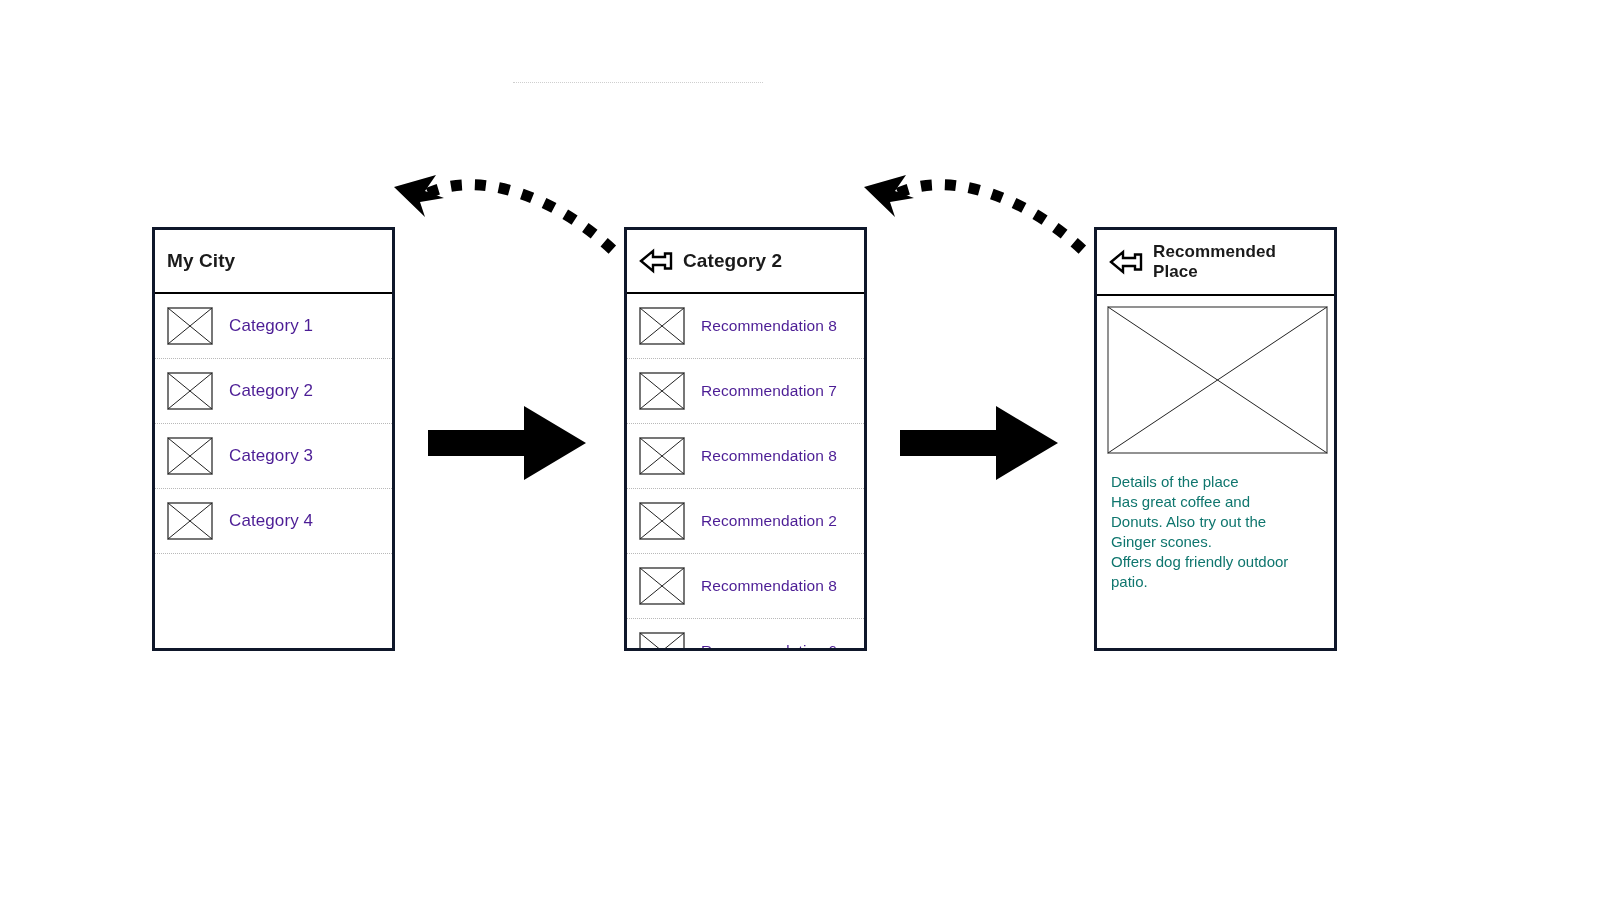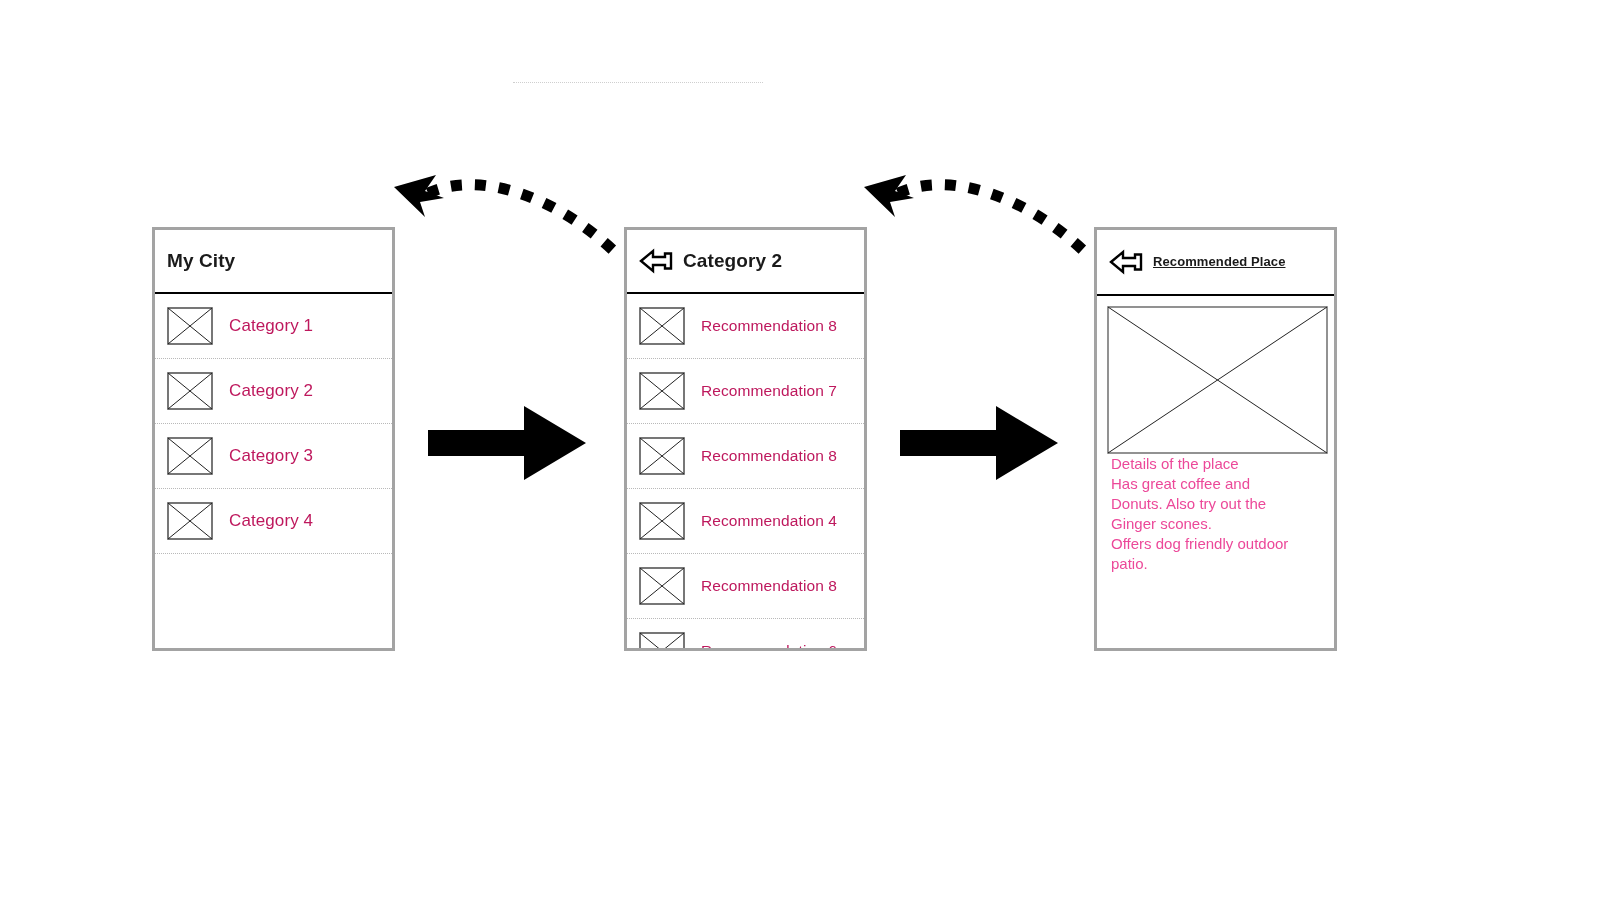--- a/index.html
+++ b/index.html
@@ -23,21 +23,21 @@
     top: 82px;
     width: 250px;
     height: 0;
     border-top: 1.5px dotted #cfcfcf;
   }
 
   
   .screen {
     position: absolute;
     background: #ffffff;
-    border: 3px solid #a3a3a3;
+    border: 3px solid #0f172a;
     box-sizing: border-box;
     overflow: hidden;
   }
   #screen-1 { left: 152px;  top: 227px; width: 243px; height: 424px; }
   #screen-2 { left: 624px;  top: 227px; width: 243px; height: 424px; }
   #screen-3 { left: 1094px; top: 227px; width: 243px; height: 424px; }
 
   .screen-header {
     box-sizing: border-box;
     height: 64px;
@@ -51,23 +51,22 @@
     height: 66px;
     align-items: center;
   }
   .header-title {
     font-size: 19px;
     font-weight: 600;
     letter-spacing: 0.1px;
     line-height: 1.15;
   }
   .header-title.small {
-    font-size: 13px;
+    font-size: 17px;
     font-weight: 600;
-    text-decoration: underline;
   }
 
   
   .back-arrow {
     flex: 0 0 auto;
     width: 34px;
     height: 26px;
     display: block;
   }
 
@@ -85,41 +84,42 @@
   .thumb {
     flex: 0 0 auto;
     width: 46px;
     height: 38px;
     display: block;
   }
   .item-label {
     font-size: 15.5px;
     font-weight: 400;
     letter-spacing: 0.1px;
-    color: #be185d;
+    color: #4c1d95;
     white-space: nowrap;
   }
   .item-label.big {
     font-size: 17px;
   }
 
   
   .detail-body {
     padding: 10px 10px 0 10px;
   }
   .hero {
     display: block;
     width: 221px;
     height: 148px;
   }
   .detail-text {
+    margin-top: 18px;
     padding-left: 4px;
     font-size: 15px;
     line-height: 20px;
-    color: #ec4899;
+    color: #0f766e;
     white-space: pre-line;
   }
 
   
   .flow-arrow {
     position: absolute;
     width: 160px;
     height: 78px;
   }
   #flow-arrow-1 { left: 428px; top: 404px; }
@@ -220,21 +220,21 @@
       </svg>
       <span class="item-label">Recommendation 8</span>
     </div>
 
     <div class="list-item">
       <svg class="thumb" viewBox="0 0 46 38">
         <rect x="1" y="1" width="44" height="36" fill="#ffffff" stroke="#555" stroke-width="1.6"></rect>
         <line x1="1" y1="1" x2="45" y2="37" stroke="#222" stroke-width="1"></line>
         <line x1="45" y1="1" x2="1" y2="37" stroke="#222" stroke-width="1"></line>
       </svg>
-      <span class="item-label">Recommendation 4</span>
+      <span class="item-label">Recommendation 2</span>
     </div>
 
     <div class="list-item">
       <svg class="thumb" viewBox="0 0 46 38">
         <rect x="1" y="1" width="44" height="36" fill="#ffffff" stroke="#555" stroke-width="1.6"></rect>
         <line x1="1" y1="1" x2="45" y2="37" stroke="#222" stroke-width="1"></line>
         <line x1="45" y1="1" x2="1" y2="37" stroke="#222" stroke-width="1"></line>
       </svg>
       <span class="item-label">Recommendation 8</span>
     </div>

